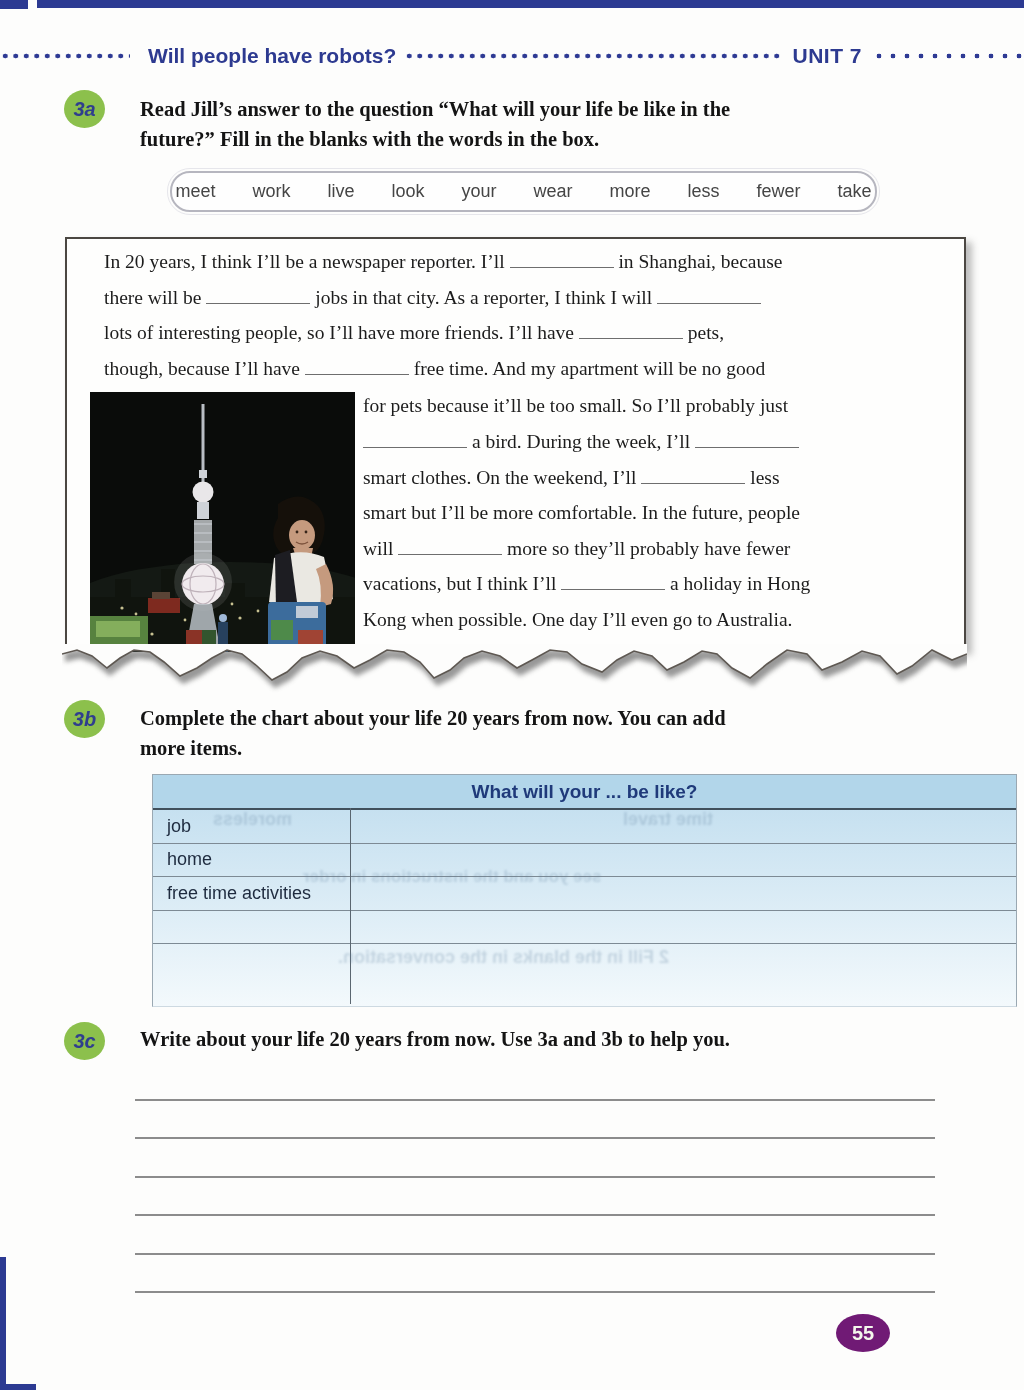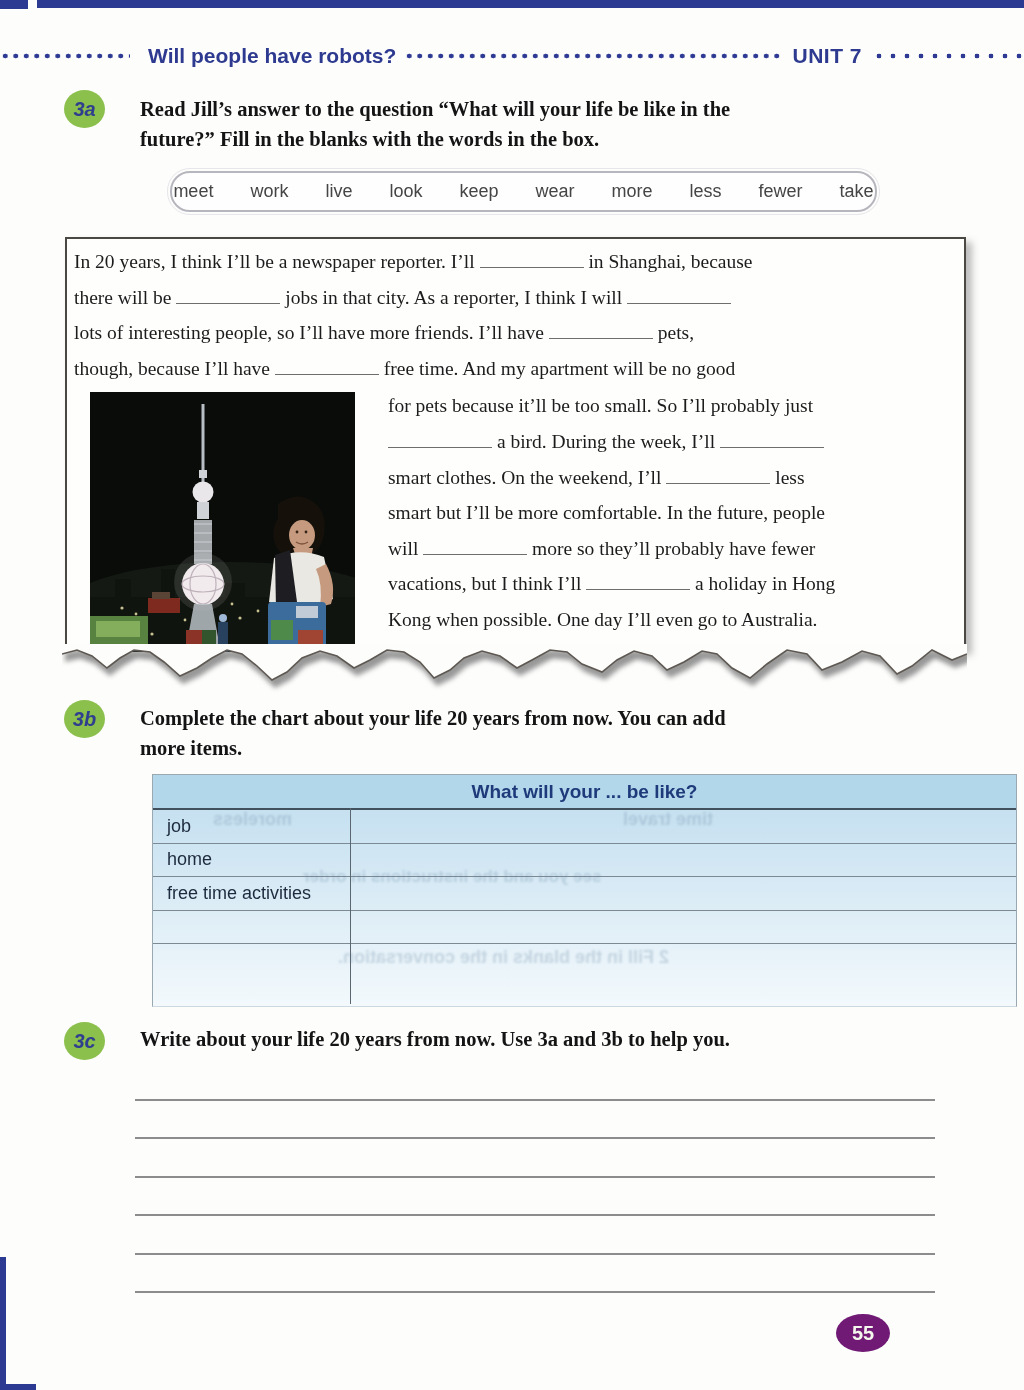--- a/index.html
+++ b/index.html
@@ -39,24 +39,24 @@
 
   
   .word-box{position:absolute;left:170px;top:171px;width:703px;height:37px;
             border:2px solid #b6b6bf;border-radius:20px;outline:1px solid #e6e6eb;outline-offset:2px;
             display:flex;align-items:center;justify-content:center;gap:37px;background:#fefefe;}
   .word{font-family:"Liberation Sans",sans-serif;font-size:18px;color:#454545;}
 
   
   .para-box{position:absolute;left:65px;top:237px;width:897px;height:411px;background:#fefefd;
             border:2px solid #4b4742;border-bottom:none;box-shadow:6px 5px 7px rgba(70,70,70,.35);}
-  .ptext-top{padding:5px 28px 0 7px;}
+  .ptext-top{padding:5px 28px 0 37px;}
   .pline{line-height:35.6px;font-size:19.5px;white-space:nowrap;}
   .blank{display:inline-block;width:104px;border-bottom:1.6px solid #6e6e6e;height:14px;vertical-align:baseline;}
-  .prow{display:flex;margin-top:2px;gap:25px;}
+  .prow{display:flex;margin-top:2px;}
   .photo{margin:4px 8px 0 23px;flex:0 0 auto;display:block;}
   .ptext-side{flex:1;min-width:0;padding-right:26px;}
 
   .torn{position:absolute;left:62px;top:644px;pointer-events:none;}
 
   
   .chart{position:absolute;left:152px;top:774px;width:863px;height:231px;
          border:1px solid #9aa8b2;border-bottom:1px solid #cdd9e1;
          background:linear-gradient(#bedcee,#f3f9fc);}
   .chart-hd{height:33px;background:#b2d6ea;border-bottom:2px solid #40505c;
@@ -98,21 +98,21 @@
 <div class="instr i3a">
     <div>Read Jill’s answer to the question “What will your life be like in the</div>
     <div>future?” Fill in the blanks with the words in the box.</div>
   </div>
 
 <div class="word-box">
     <span class="word">meet</span>
     <span class="word">work</span>
     <span class="word">live</span>
     <span class="word">look</span>
-    <span class="word">keep</span>
+    <span class="word">your</span>
     <span class="word">wear</span>
     <span class="word">more</span>
     <span class="word">less</span>
     <span class="word">fewer</span>
     <span class="word">take</span>
   </div>
 
 <div class="para-box">
   <div class="ptext-top">
       <div class="pline">In 20 years, I think I’ll be a newspaper reporter. I’ll <span class="blank"></span> in Shanghai, because</div>

